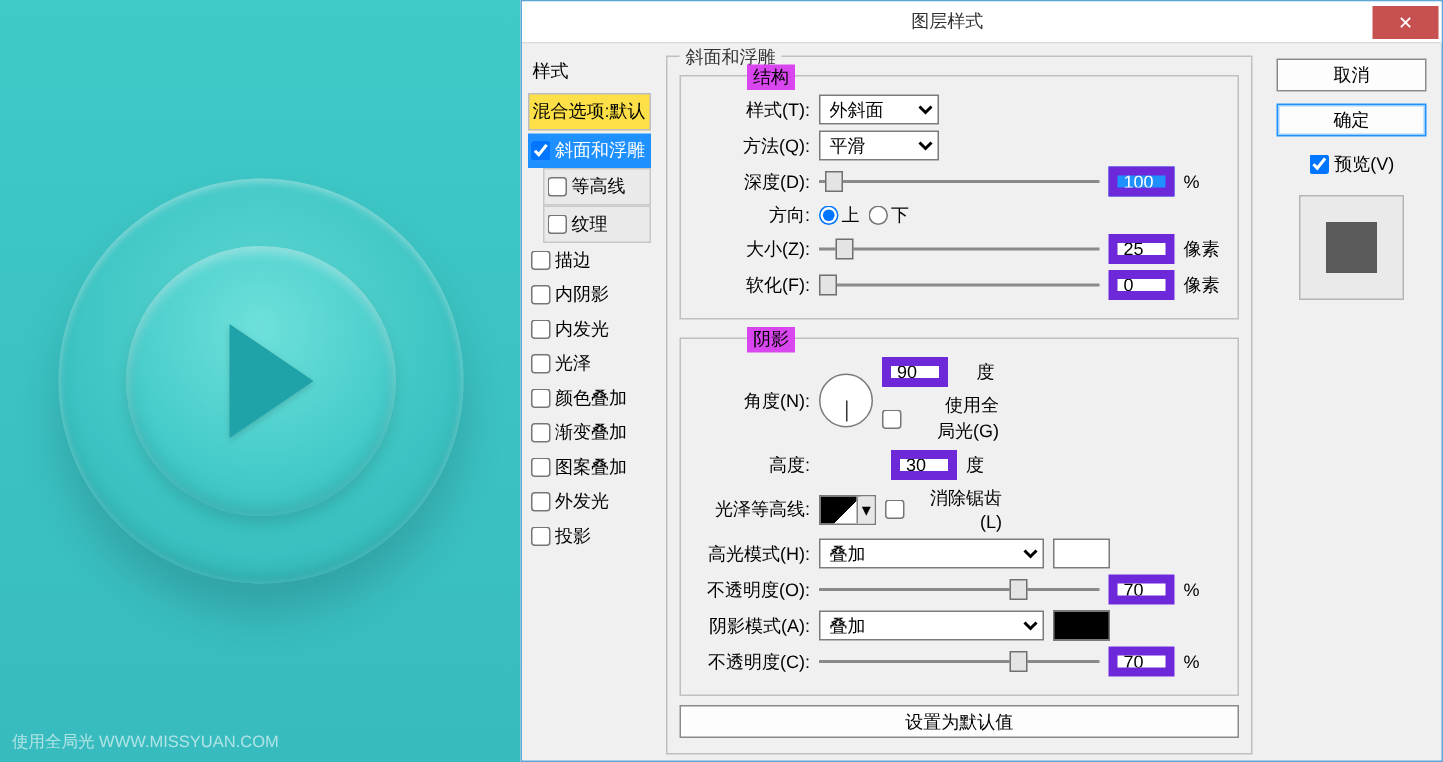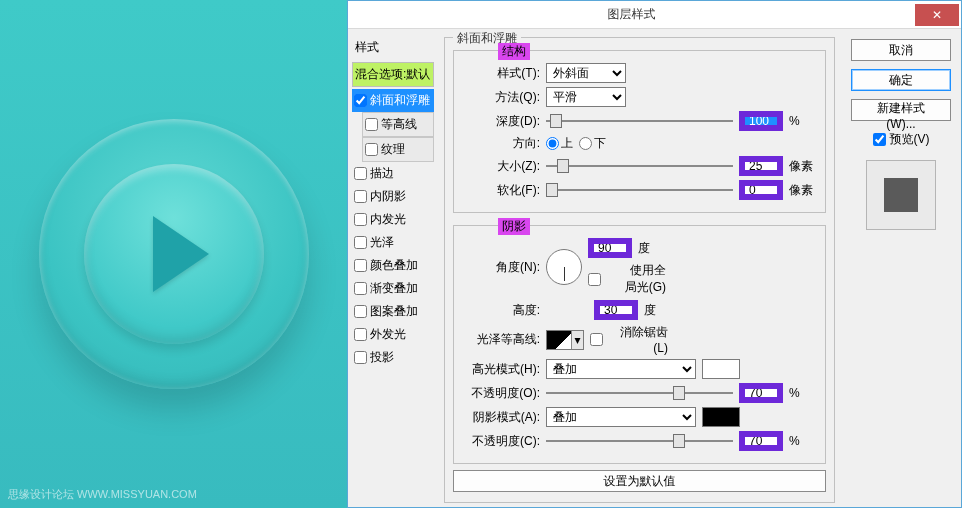--- a/index.html
+++ b/index.html
@@ -17,21 +17,21 @@
 
 .dialog { position:absolute; left:347px; top:0; width:615px; height:508px; border:1px solid #5aa7d8; background:#f0f0f0; }
 .titlebar { height:28px; background:#fff; border-bottom:1px solid #d9d9d9; display:flex; align-items:center; }
 .titlebar .title { flex:1; text-align:center; color:#333; }
 .titlebar .close { width:44px; height:22px; background:#c75050; color:#fff; display:flex; align-items:center; justify-content:center; margin-right:2px; margin-top:0; cursor:pointer; }
 .body { display:flex; height:calc(100% - 28px); }
 
 
 .styles-col { width:90px; padding:6px 4px; }
 .styles-head { padding:4px 3px; }
-.styles-blend { background:#bef264; border:1px solid #bdbdbd; padding:3px 2px; margin:2px 0; }
+.styles-blend { background:#fde047; border:1px solid #bdbdbd; padding:3px 2px; margin:2px 0; }
 .style-item { padding:3px 2px; display:flex; align-items:center; gap:3px; }
 .style-item input { margin:0; }
 .style-item.selected { background:#1e90ff; color:#fff; }
 .style-sub { margin-left:10px; background:#eaeaea; border:1px solid #c7c7c7; }
 
 
 .mid-col { flex:1; padding:8px 6px 6px 6px; }
 .fieldset { border:1px solid #c0c0c0; padding:8px 8px 10px 8px; margin-bottom:8px; position:relative; }
 .fieldset > .legend { position:absolute; top:-8px; left:8px; background:#f0f0f0; padding:0 4px; color:#333; }
 .inner-fieldset { border:1px solid #c0c0c0; padding:8px; margin-top:4px; position:relative; }
@@ -65,21 +65,21 @@
 </style>
 </head>
 <body>
 
 <div class="left-panel">
   <div class="play-outer">
     <div class="play-mid">
       <div class="play-tri"></div>
     </div>
   </div>
-  <div class="watermark-left">思缘设计论坛  WWW.MISSYUAN.COM</div>
+  <div class="watermark-left">使用全局光  WWW.MISSYUAN.COM</div>
 </div>
 
 <div class="watermark-right">
   <span>post of </span><b>uimaker</b><span>.com</span>
 </div>
 
 <div class="dialog">
   <div class="titlebar">
     <div class="title">图层样式</div>
     <div class="close">✕</div>
@@ -198,21 +198,21 @@
 
         <div class="inner-fieldset" style="margin-top:12px">
           <div class="legend">阴影</div>
 
           <div class="row">
             <label>角度(N):</label>
             <div class="angle-dial">
                 <div class="needle"></div>
               </div>
             <div style="display:flex;flex-direction:column;gap:4px">
-              <div style="display:flex;align-items:center;gap:6px">
+              <div style="display:flex;align-items:center;gap:19px">
                 <input class="num" value="90" style="">
                 <span>度</span>
               </div>
               <label style="display:flex;align-items:center;gap:19px">
                   <input type="checkbox" style="">
                   <span>使用全局光(G)</span>
                 </label>
             </div>
           </div>
           <div class="row">
@@ -263,21 +263,20 @@
 
         <div class="bottom-btns">
           <button class="btn">设置为默认值</button>
         </div>
       </div>
     </div>
 
     <div class="right-col">
       <button class="btn">取消</button>
       <button class="btn primary">确定</button>
-      <button class="btn">新建样式(W)...</button>
       <div class="preview-row">
         <input type="checkbox" checked="" style="">
         <span>预览(V)</span>
       </div>
       <div class="preview-box">
           <div class="inner"></div>
         </div>
     </div>
   </div>
 </div>

